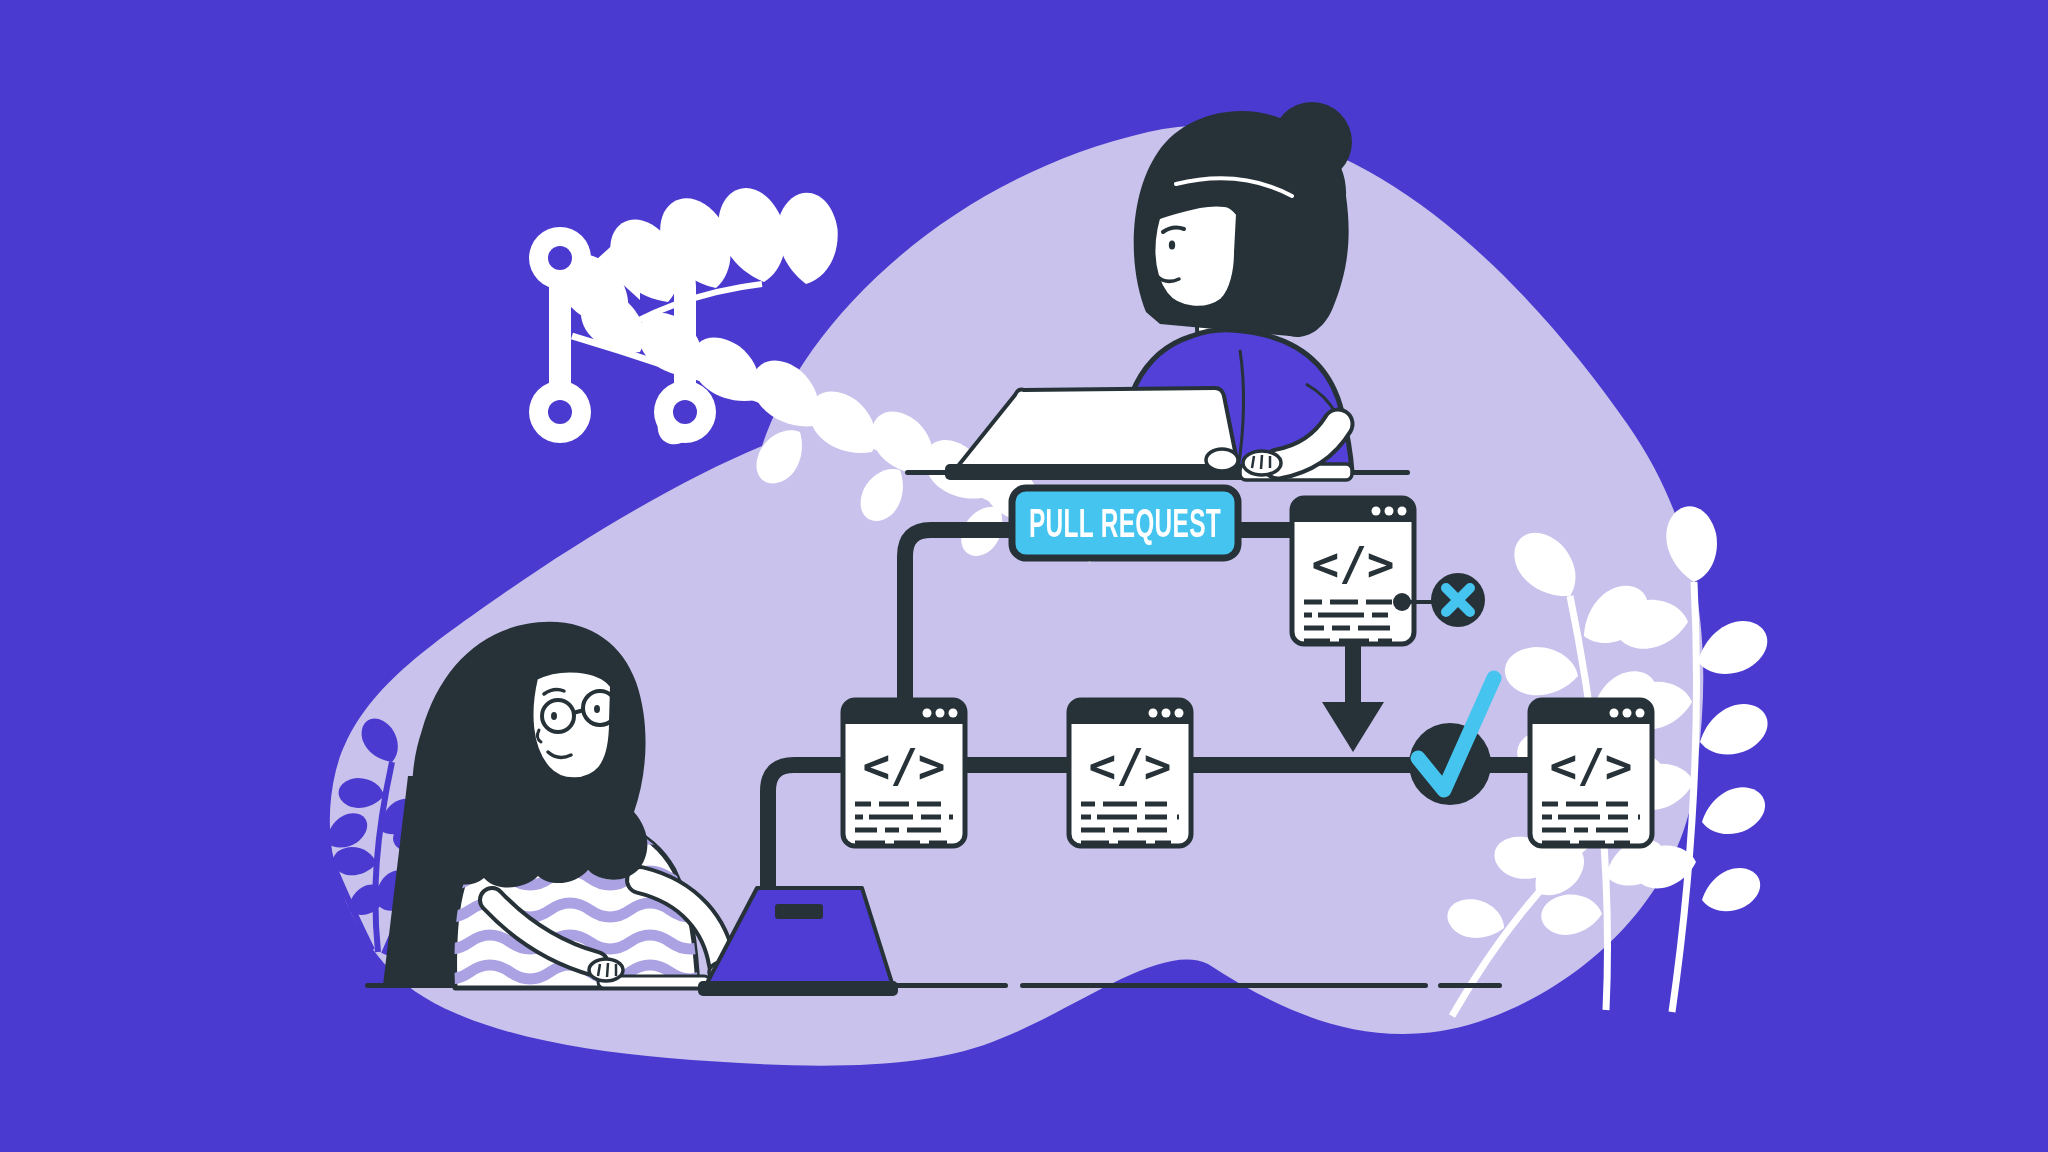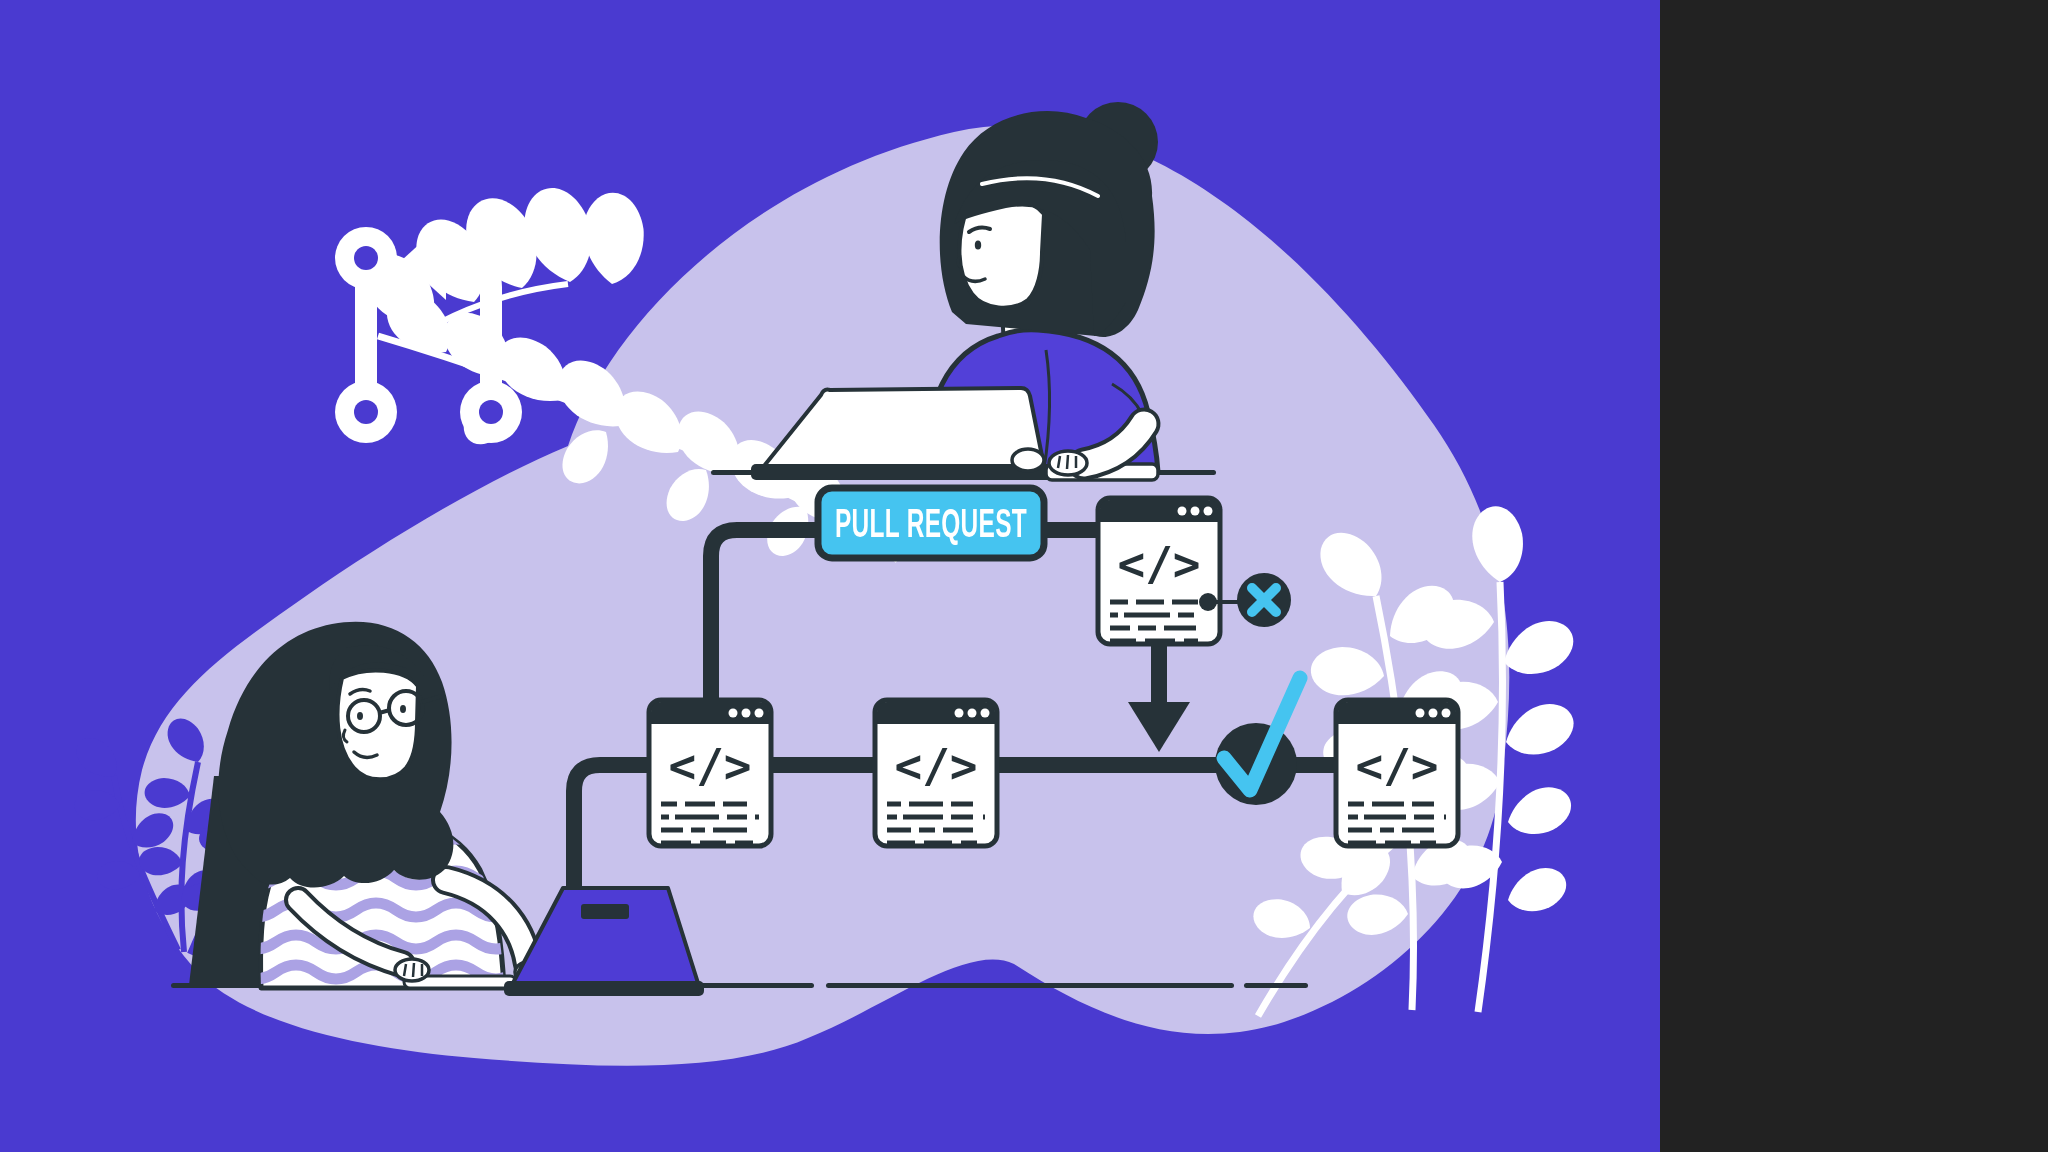--- a/index.html
+++ b/index.html
@@ -1,16 +1,16 @@
 <!DOCTYPE html>
 <html style="--background: #4A3AD0; --blob: #C8C2EC; --outline_dark: #263238; --accent_cyan: #45C4F0; --white: #FFFFFF; --shirt_purple: #5240D8; --laptop_purple: #4E3CD4; --stripe_lavender: #ABA2E4;"><head>
 <meta charset="utf-8">
 <style>
   html,body{margin:0;padding:0;background:#222;}
-  .stage{position:relative;width:1660px;height:1152px;overflow:hidden;text-align:center;}
+  .stage{position:relative;width:2048px;height:1152px;overflow:hidden;text-align:center;}
   svg{display:block;width:100%;height:100%;}
   .f-bg{fill:var(--background)}
   .f-blob{fill:var(--blob)}
   .f-dark{fill:var(--outline_dark)}
   .f-white{fill:var(--white)}
   .f-accent{fill:var(--accent_cyan)}
   .f-shirt{fill:var(--shirt_purple)}
   .f-laptop{fill:var(--laptop_purple)}
   .s-dark{stroke:var(--outline_dark)}
   .s-white{stroke:var(--white)}

